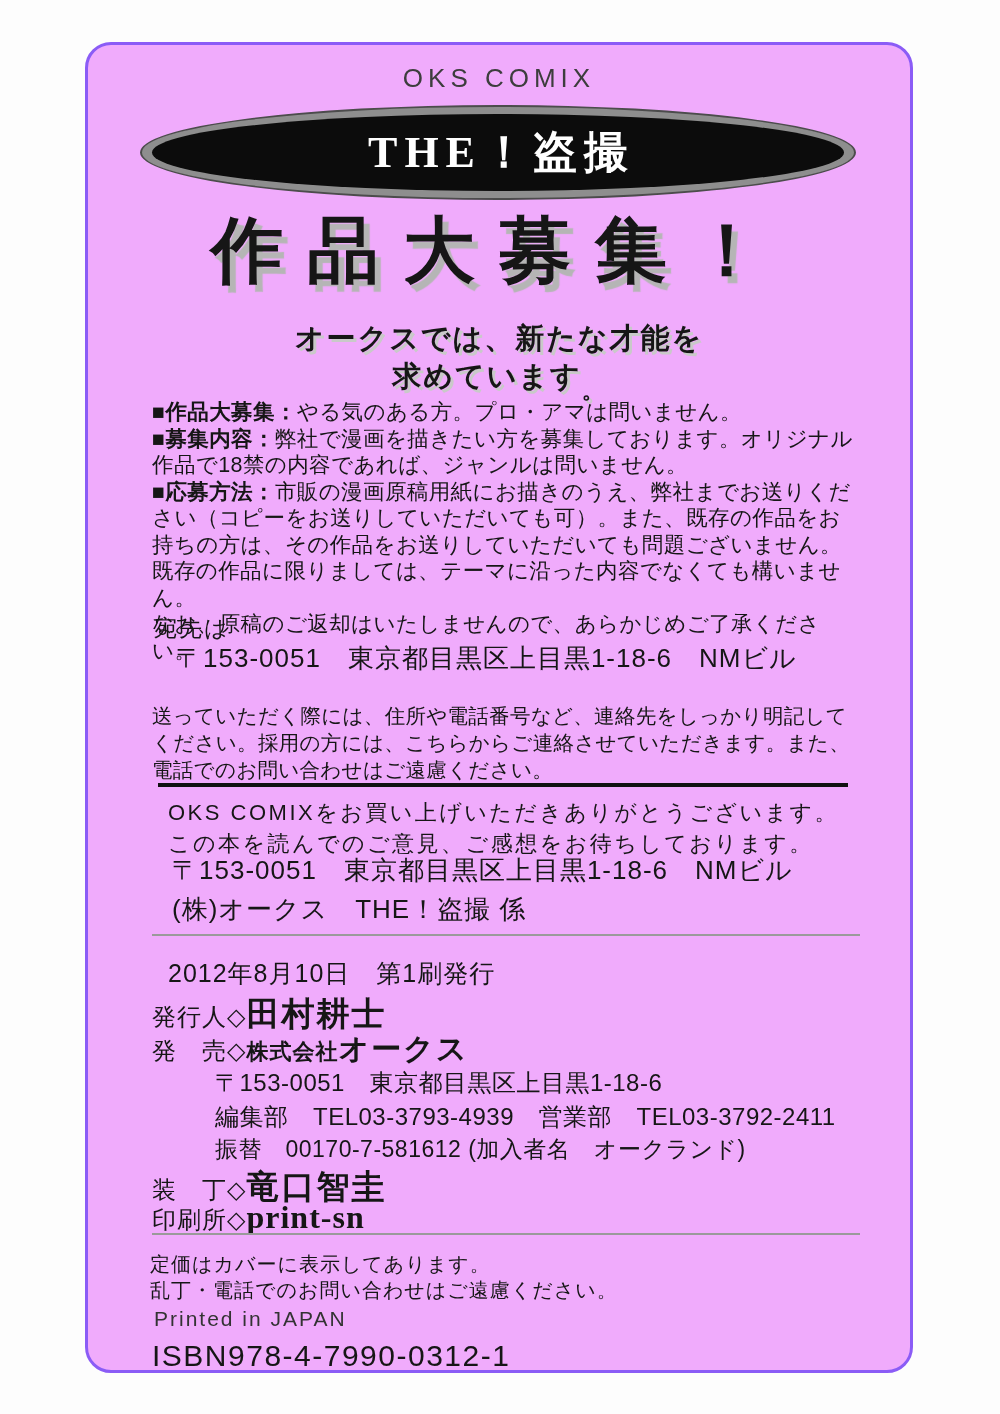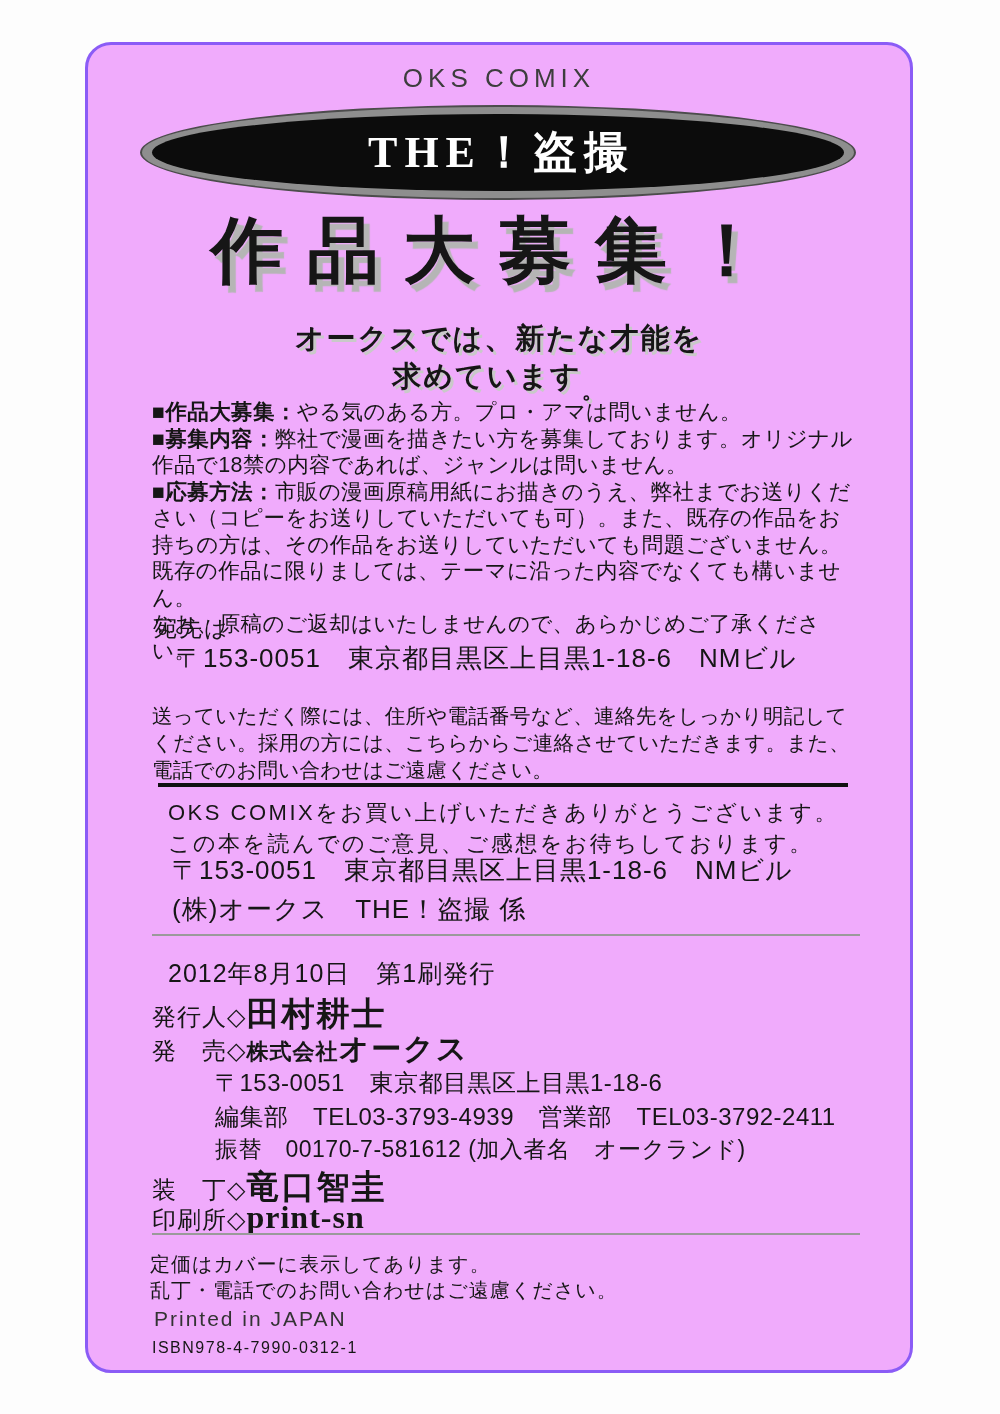--- a/index.html
+++ b/index.html
@@ -56,21 +56,21 @@
   .colo-small { font-weight:bold; font-size:22px;text-align:center; }
   .colo-big { font-weight:bold; font-size:30px; letter-spacing:2px; }
   .pub { top:947px; } .sell { top:984px; }
   .colo-indent { left:127px; font-size:24px; letter-spacing:0.5px; }
   .addr2 { top:1022px; } .tel { top:1056px;text-align:center; } .furikae { top:1089px; font-size:23px; }
   .design { top:1120px; } .printer { top:1154px; }
   .serif-bold { font-family:"Liberation Serif","DejaVu Serif",serif; font-weight:bold; font-size:32px; letter-spacing:1px;text-align:center; }
 
   .foot-notes { top:1206px; left:62px; font-size:20px; line-height:26px; letter-spacing:1px; }
   .printed { top:1262px; left:66px; font-size:21px; letter-spacing:2px; color:#333; }
-  .isbn { top:1294px; left:64px; font-size:16px; letter-spacing:1.5px; }
+  .isbn { top:1294px; left:64px; font-size:30px; letter-spacing:1.5px; }
 </style>
 </head>
 <body>
 
 <div class="frame">
 
   <div class="abs brand">OKS COMIX</div>
 
   <div class="abs oval-outer">
     <div class="oval-inner">

